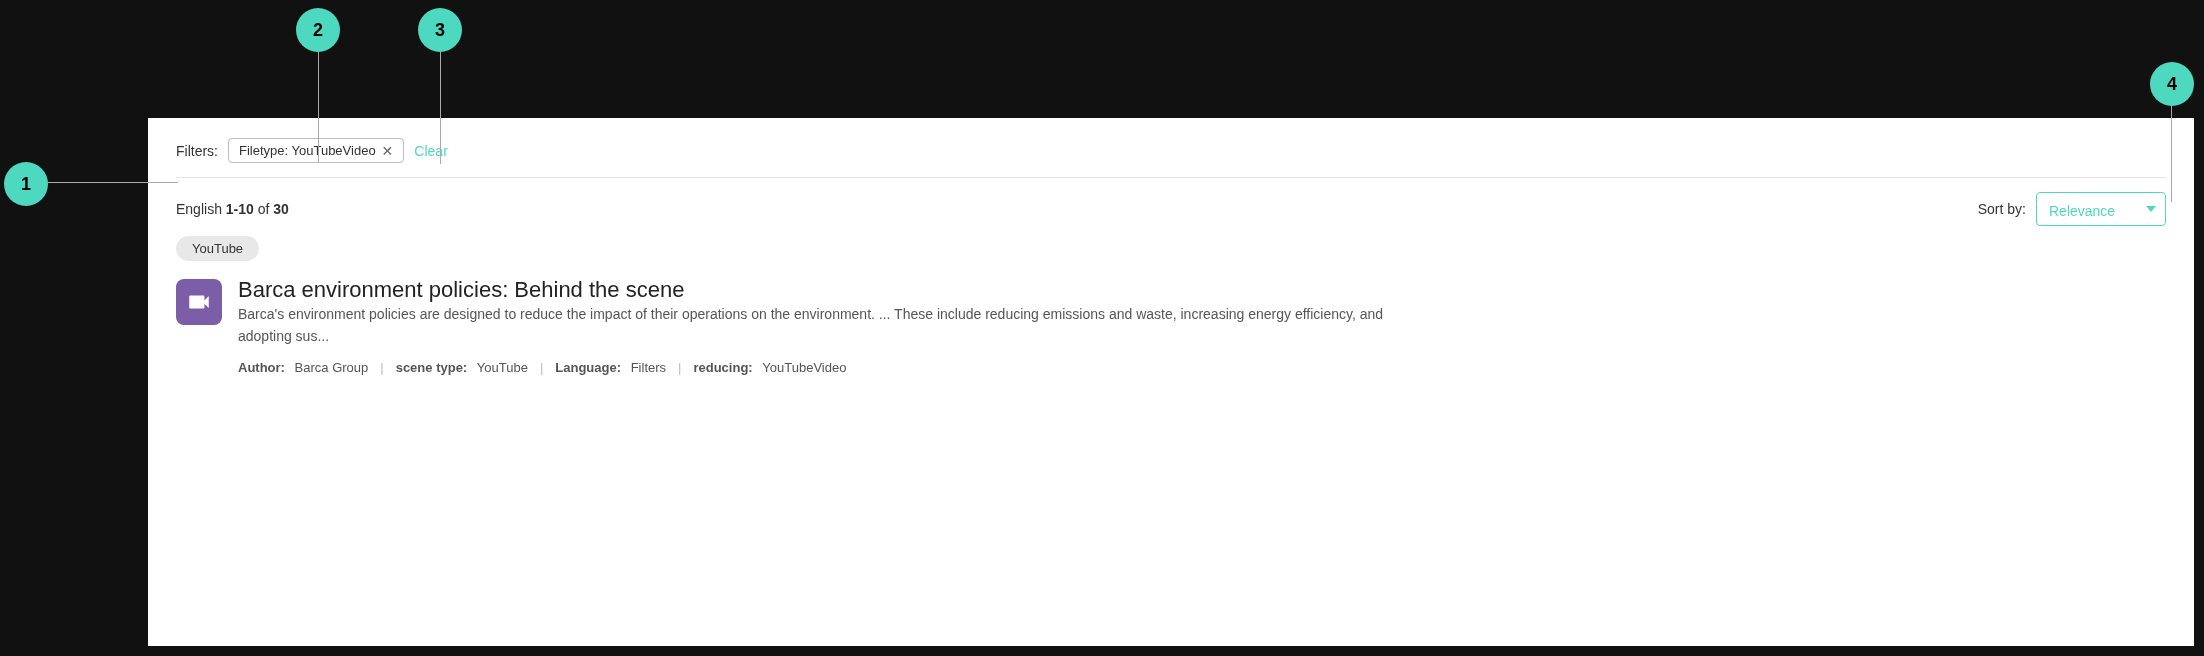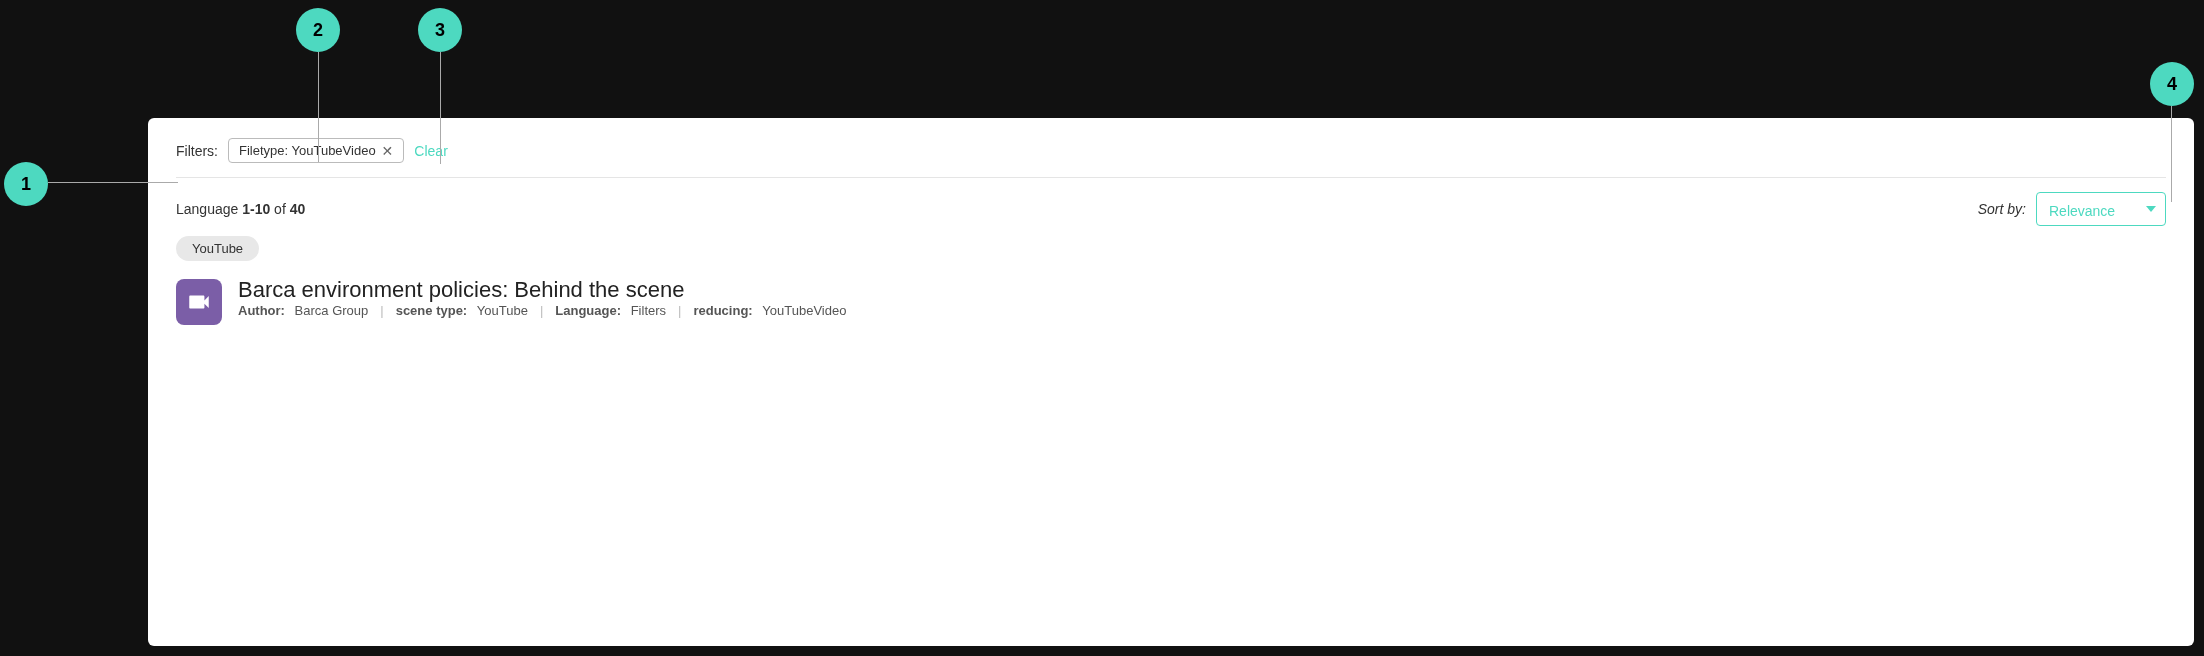--- a/index.html
+++ b/index.html
@@ -11,21 +11,21 @@
       position: relative;
     }
 
     .main-panel {
       position: absolute;
       top: 118px;
       left: 148px;
       right: 10px;
       bottom: 10px;
       background: #fff;
-      border-radius: 6px;
+      border-radius: 0;
       padding: 20px 28px;
     }
 
     
     .annotation-circle {
       position: absolute;
       width: 44px;
       height: 44px;
       border-radius: 50%;
       background: #4DD9C0;
@@ -125,21 +125,20 @@
       font-weight: 700;
     }
     .sort-by-container {
       display: flex;
       align-items: center;
       gap: 10px;
     }
     .sort-by-label {
       font-size: 14px;
       color: #333;
-      font-style: italic;
     }
     .sort-select {
       border: 1.5px solid #4DD9C0;
       border-radius: 4px;
       padding: 10px 36px 6px 12px;
       font-size: 14px;
       color: #4DD9C0;
       appearance: none;
       background: #fff;
       cursor: pointer;
@@ -258,21 +257,21 @@
     <div class="filter-chip">
       <span>Filetype: YouTubeVideo</span>
       <span class="filter-chip-close">✕</span>
     </div>
     <a class="clear-btn">Clear</a>
   </div>
 
   
   <div class="results-row">
     <div class="results-count">
-      <span>Language </span><strong>1-10</strong><span> of </span><strong>40</strong>
+      <span>English </span><strong>1-10</strong><span> of </span><strong>30</strong>
     </div>
     <div class="sort-by-container">
       <span class="sort-by-label">Sort by:</span>
       <div class="sort-select-wrapper">
         <select class="sort-select">
           <option>Relevance</option>
           <option>Date</option>
           <option>Title</option>
         </select>
       </div>
@@ -284,20 +283,21 @@
 
   
   <div class="result-item">
     <div class="result-icon">
       <svg viewBox="0 0 24 24" fill="white">
         <path d="M17 10.5V7c0-.55-.45-1-1-1H4c-.55 0-1 .45-1 1v10c0 .55.45 1 1 1h12c.55 0 1-.45 1-1v-3.5l4 4v-11l-4 4z"></path>
       </svg>
     </div>
     <div class="result-content">
       <div class="result-title">Barca environment policies: Behind the scene</div>
+      <div class="result-description">Barca's environment policies are designed to reduce the impact of their operations on the environment. ... These include reducing emissions and waste, increasing energy efficiency, and adopting sus...</div>
       <div class="result-meta">
         <span>
           <span class="meta-key">Author:</span>
           &nbsp;<span>Barca Group</span>
         </span>
         <span class="meta-separator">|</span>
         <span>
           <span class="meta-key">scene type:</span>
           &nbsp;<span>YouTube</span>
         </span>

